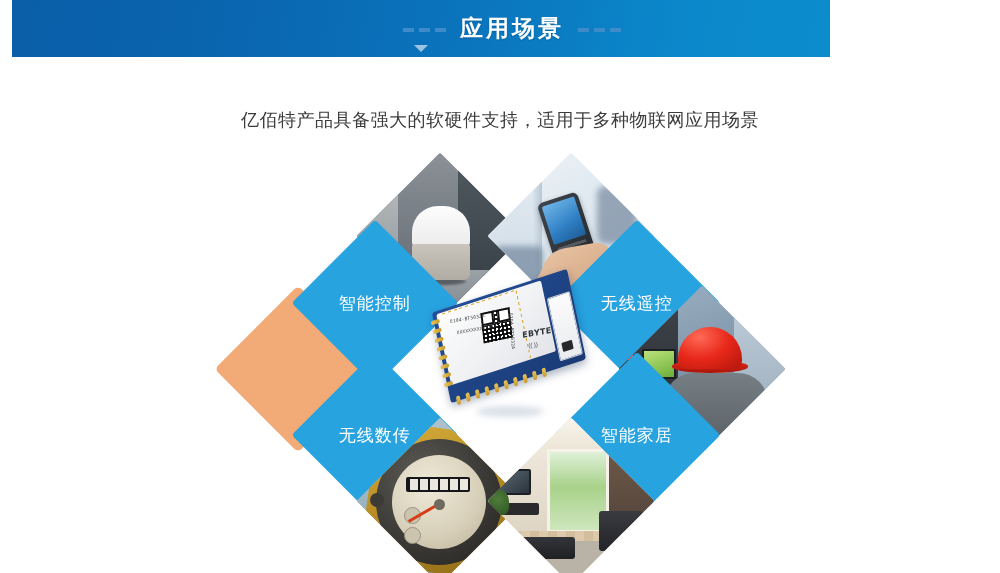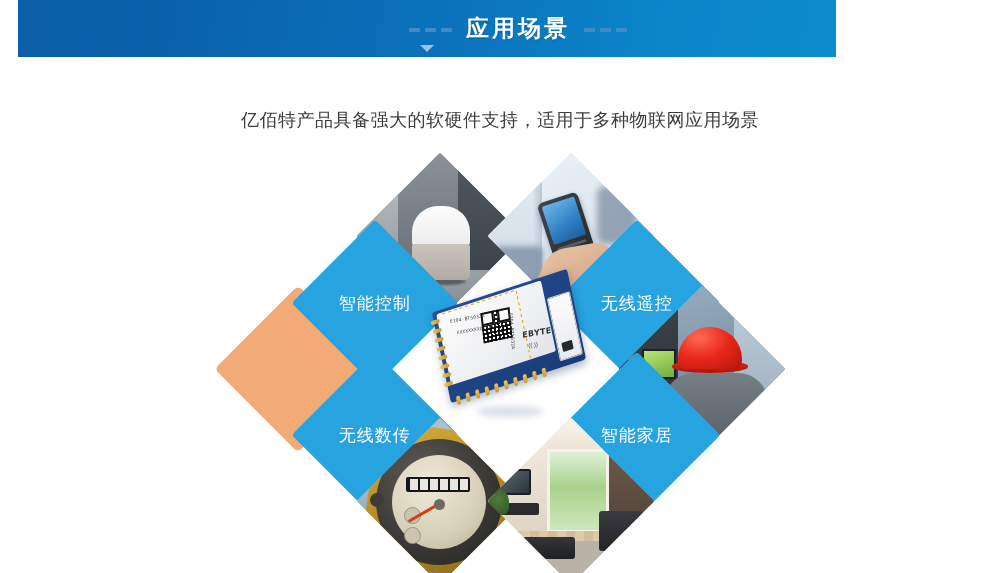--- a/index.html
+++ b/index.html
@@ -11,21 +11,21 @@
     width: 1000px;
     height: 573px;
     font-family: "Liberation Sans", "DejaVu Sans", sans-serif;
     overflow: hidden;
     position: relative;
   }
 
   
   .banner {
     position: absolute;
-    left: 18px; top: 0;
+    left: 12px; top: 0;
     width: 818px;
     height: 57px;
     background: linear-gradient(100deg, #0a5fa8 0%, #0a63ad 22%, #0a74bd 55%, #0b88cb 82%, #0b8ccd 100%);
     overflow: hidden;
   }
   .banner-inner {
     position: absolute;
     left: 0; top: 0;
     width: 1000px; height: 57px;
     display: flex;

